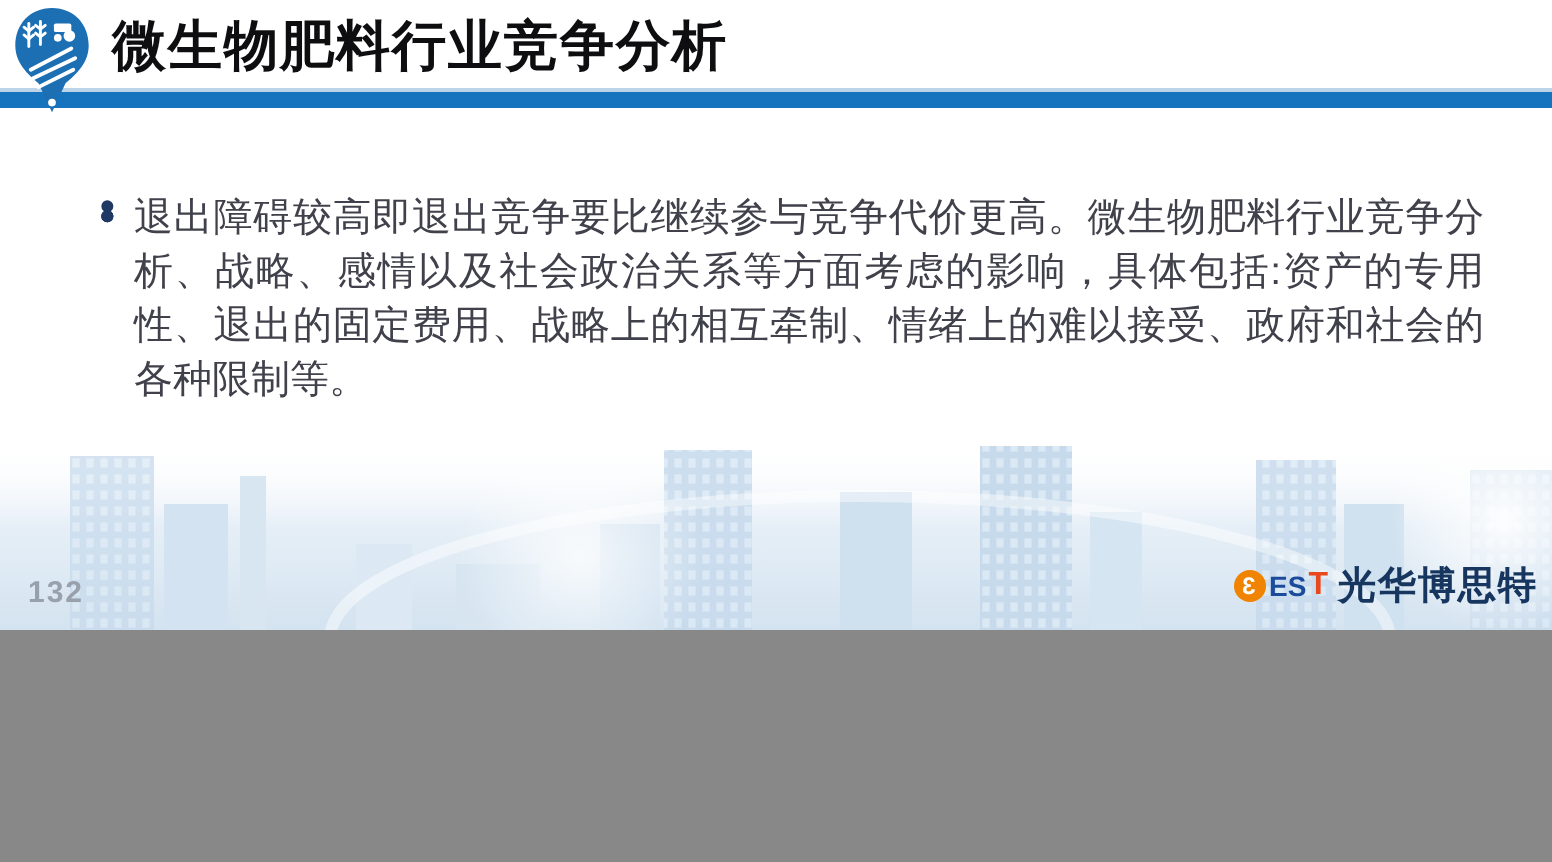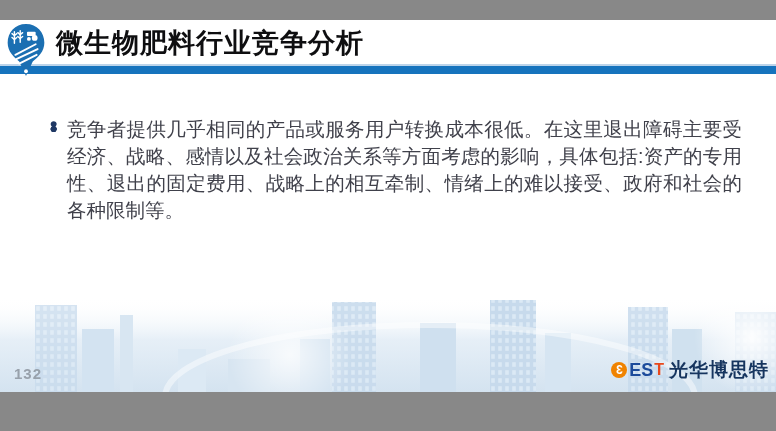--- a/index.html
+++ b/index.html
@@ -1,22 +1,21 @@
 <!DOCTYPE html>
 <html><head>
 <meta charset="utf-8">
 <style>
   html,body{margin:0;padding:0;background:#888;}
   .slide{
     position:relative;
-    width:776px;height:372px;
+    width:776px;height:315px;
     background:#ffffff;
     overflow:hidden;
     font-family:"Liberation Sans","DejaVu Sans",sans-serif;
-    margin-top:20px;
   }
 
   
   .cityscape{
     position:absolute;left:0;bottom:0;width:776px;height:95px;
     pointer-events:none;
   }
 
   
   .title-bar{
@@ -67,21 +66,21 @@
   .brand-line1{
     display:flex;align-items:center;justify-content:flex-end;gap:2px;
   }
   .b-circle{
     width:16px;height:16px;border-radius:50%;
     background:#f08300;color:#ffffff;
     display:flex;align-items:center;justify-content:center;
     font-size:12px;font-weight:800;
   }
   .b-circle span{transform:scaleX(-1);display:inline-block;}
-  .best-es{color:#1c4b9b;font-weight:800;font-size:18px;letter-spacing:0;}
+  .best-es{color:#1c4b9b;font-weight:800;font-size:14px;letter-spacing:0;}
   .best-t{color:#e8481c;font-weight:800;font-size:16px;margin-left:-1px;}
   .brand-company{
     color:#16355f;font-weight:700;font-size:19px;margin-left:3px;letter-spacing:1px;
   }
   .brand-sub{
     margin-top:2px;
     color:#3c6da8;font-size:9px;font-weight:600;
     letter-spacing:4.5px;
   }
 </style>
@@ -166,21 +165,21 @@
       <span class="dot">•</span>
     </li>
     <li>
       <span class="dot">•</span>
     </li>
     <li>
       <span class="dot">•</span>
     </li>
     <li>
       <span class="dot">•</span>
-      <span>竞争者提供几乎相同的产品或服务用户转换成本很低。在这里退出障碍主要受经济、战略、感情以及社会政治关系等方面考虑的影响，具体包括:资产的专用性、退出的固定费用、战略上的相互牵制、情绪上的难以接受、政府和社会的各种限制等。</span>
+      <span>退出障碍较高即退出竞争要比继续参与竞争代价更高。微生物肥料行业竞争分析、战略、感情以及社会政治关系等方面考虑的影响，具体包括:资产的专用性、退出的固定费用、战略上的相互牵制、情绪上的难以接受、政府和社会的各种限制等。</span>
     </li>
   </ul>
 
   <div class="page-number">132</div>
 
   <div class="brand">
     <div class="brand-line1">
       <span class="b-circle">
           <span>3</span>
         </span>

